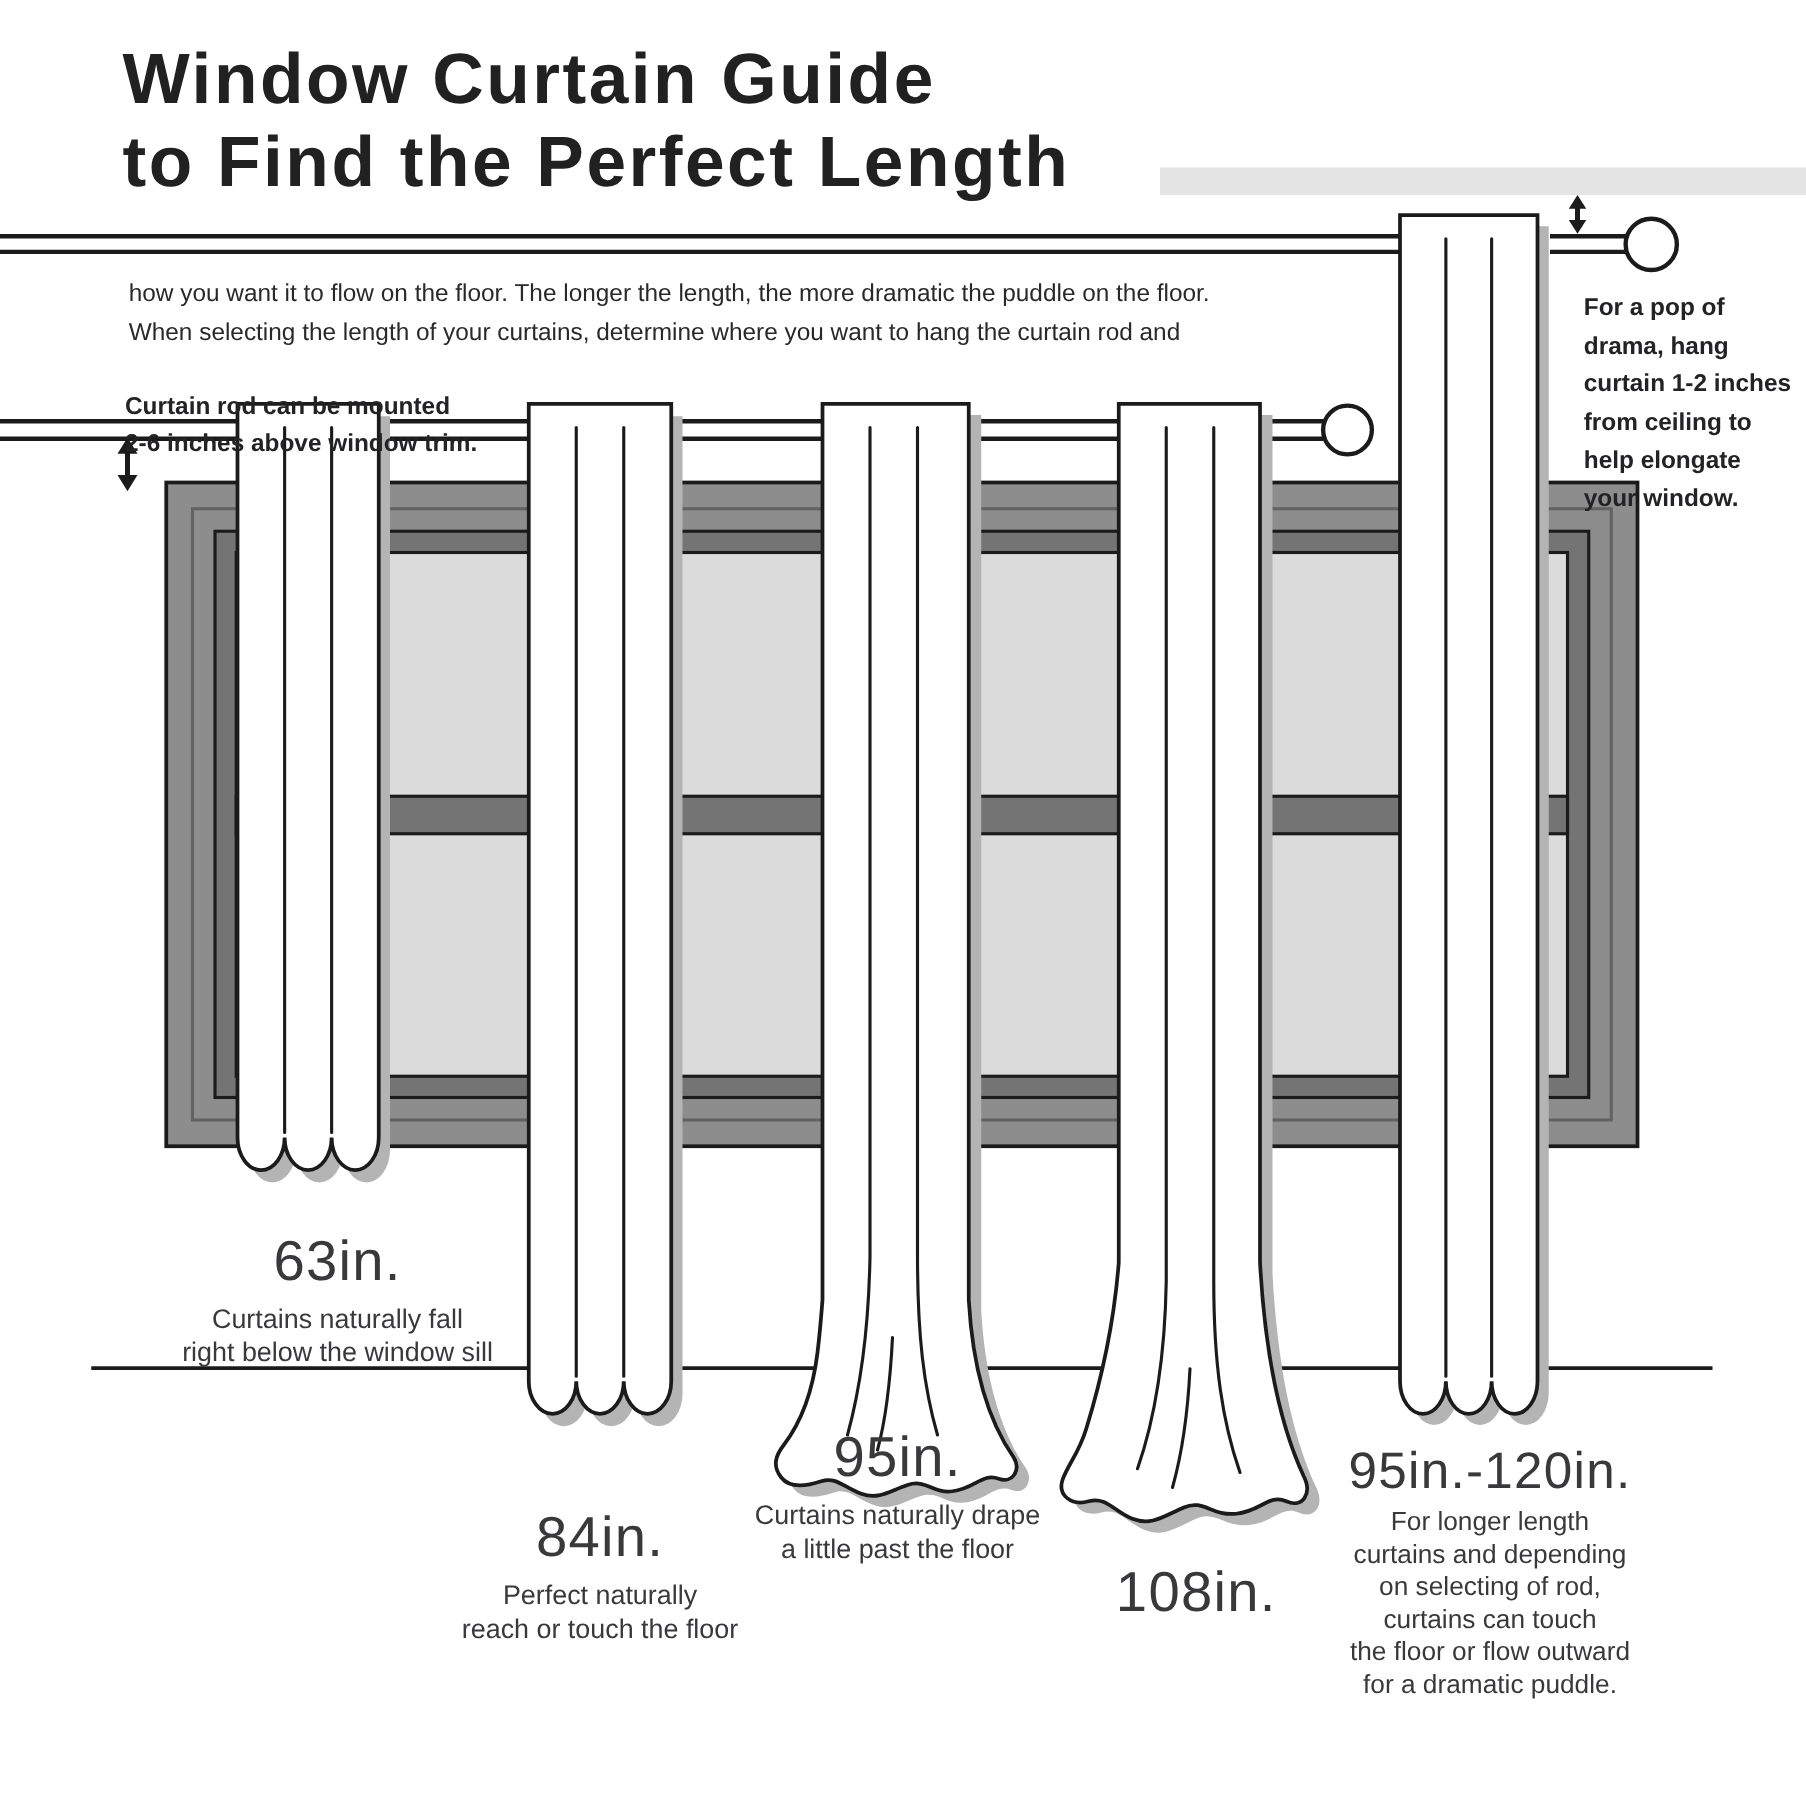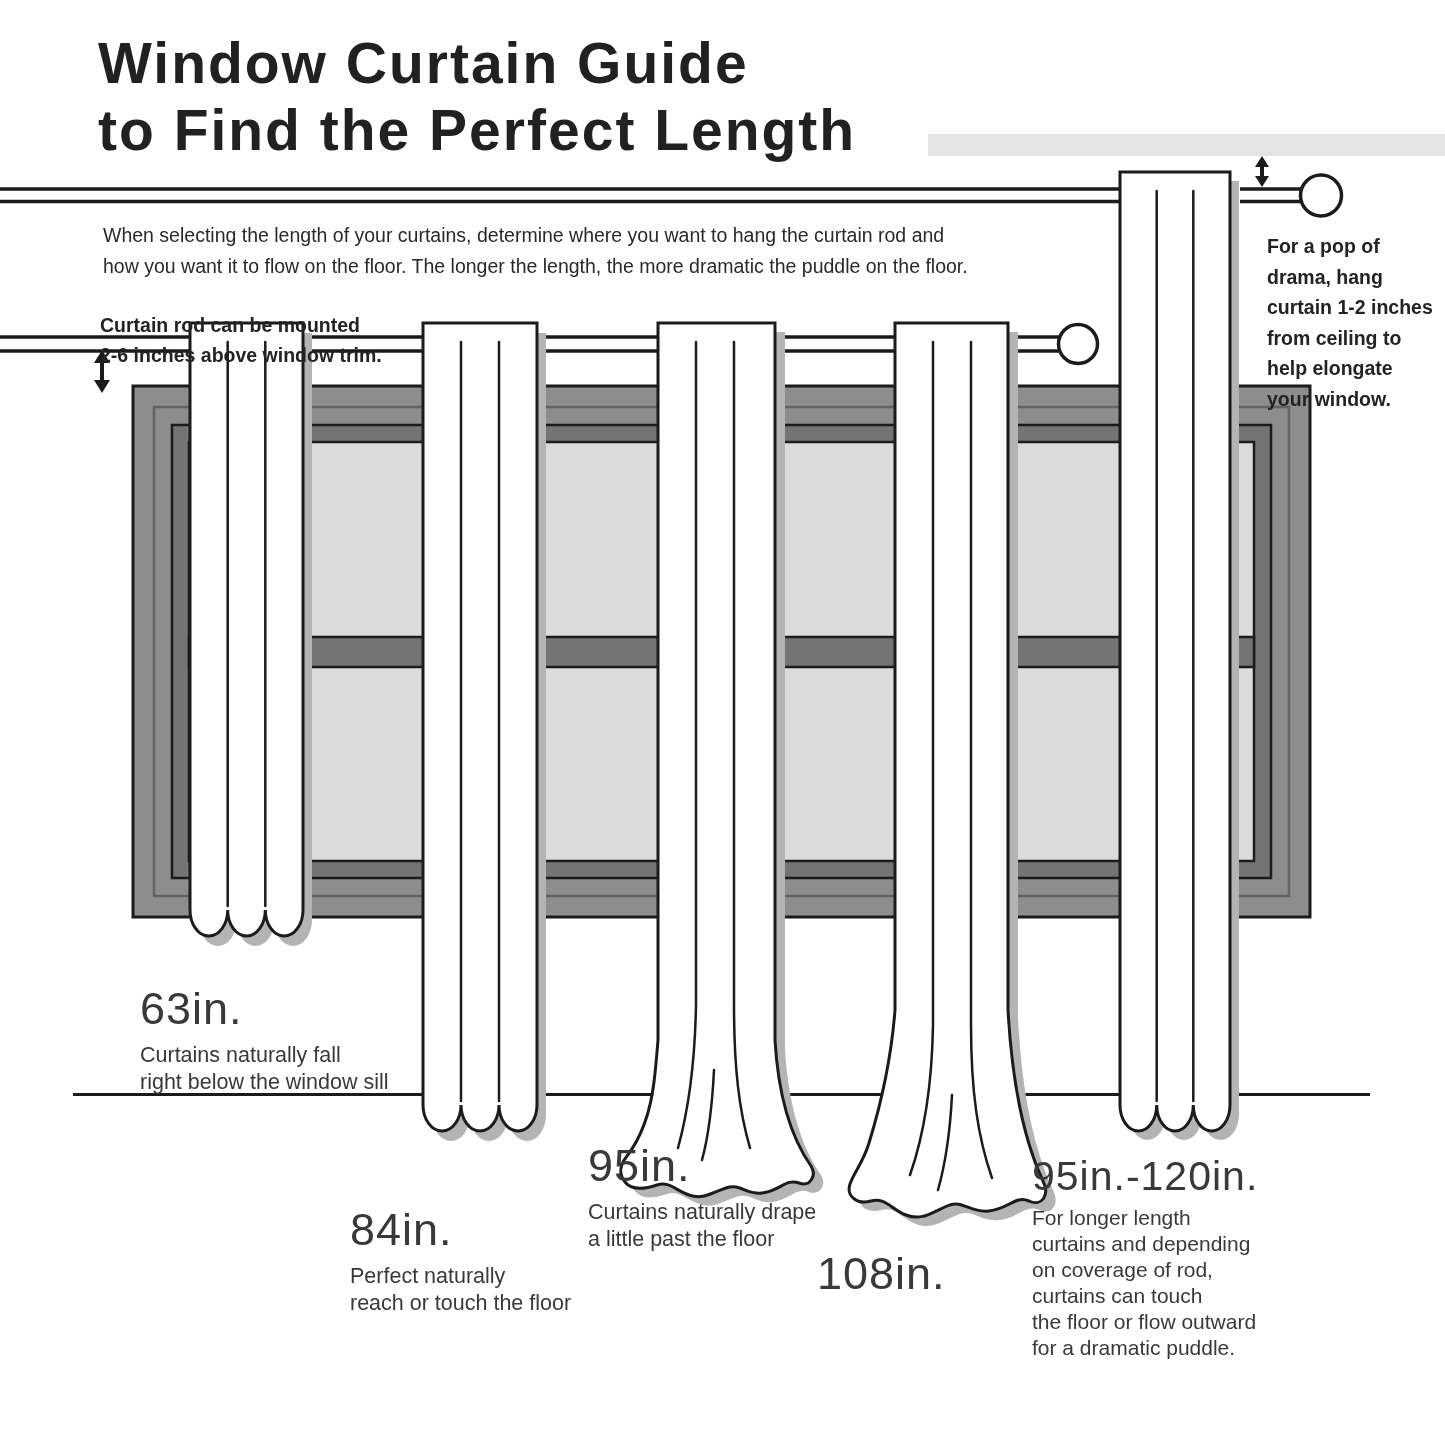--- a/index.html
+++ b/index.html
@@ -13,21 +13,21 @@
   .fillblk{fill:#1b1b1b;stroke:none;}
   .curtain{fill:#ffffff;stroke:#1b1b1b;stroke-width:3;}
   .pleat{stroke:#1b1b1b;stroke-width:2.5;fill:none;stroke-linecap:round;}
   .shadow{fill:#b4b4b4;stroke:none;}
 
   .title{left:98px;top:30px;font-size:57px;line-height:67px;letter-spacing:2px;color:#212121;font-weight:bold;}
   .intro{left:103px;top:220px;font-size:19.5px;line-height:31px;color:#29292b;}
   .rod-note{left:100px;top:274px;font-size:19.5px;line-height:30px;font-weight:700;color:#232325;margin-top:36px;}
   .ceiling-note{left:1267px;top:231px;width:190px;font-size:19.5px;line-height:30.5px;font-weight:700;color:#232325;}
 
-  .clabel{position:absolute;color:#39393c;}
+  .clabel{position:absolute;text-align:center;color:#39393c;}
   .clabel .len{font-size:45px;letter-spacing:1px;}
   .clabel .desc{font-size:21.5px;line-height:27px;margin-top:7px;}
   .lbl63 {left:140px;top:983px;width:260px;}
   .lbl84 {left:350px;top:1204px;width:260px;}
   .lbl95 {left:588px;top:1140px;width:260px;}
   .lbl108{left:817px;top:1248px;width:280px;}
   .lbl120{left:1032px;top:1153px;width:320px;}
   .lbl120 .len{font-size:41px;}
   .lbl120 .desc{font-size:21px;line-height:26px;margin-top:5px;}
 
@@ -125,22 +125,22 @@
       </g>
     </g>
   </svg>
 
   <div class="abs title">
     <div>Window Curtain Guide</div>
     <div>to Find the Perfect Length</div>
   </div>
 
   <div class="abs intro">
+    <div>how you want it to flow on the floor. The longer the length, the more dramatic the puddle on the floor.</div>
     <div>When selecting the length of your curtains, determine where you want to hang the curtain rod and</div>
-    <div>how you want it to flow on the floor. The longer the length, the more dramatic the puddle on the floor.</div>
   </div>
 
   <div class="abs rod-note">
     <div>Curtain rod can be mounted</div>
     <div>2-6 inches above window trim.</div>
   </div>
 
   <div class="abs ceiling-note">
     <div>For a pop of</div>
     <div>drama, hang</div>
@@ -176,21 +176,21 @@
 
   <div class="clabel lbl108">
     <div class="len">108in.</div>
   </div>
 
   <div class="clabel lbl120">
     <div class="len">95in.-120in.</div>
     <div class="desc">
       <div>For longer length</div>
       <div>curtains and depending</div>
-      <div>on coverage of rod,</div>
+      <div>on selecting of rod,</div>
       <div>curtains can touch</div>
       <div>the floor or flow outward</div>
       <div>for a dramatic puddle.</div>
     </div>
   </div>
 
 
 </div>
 
 </body></html>

